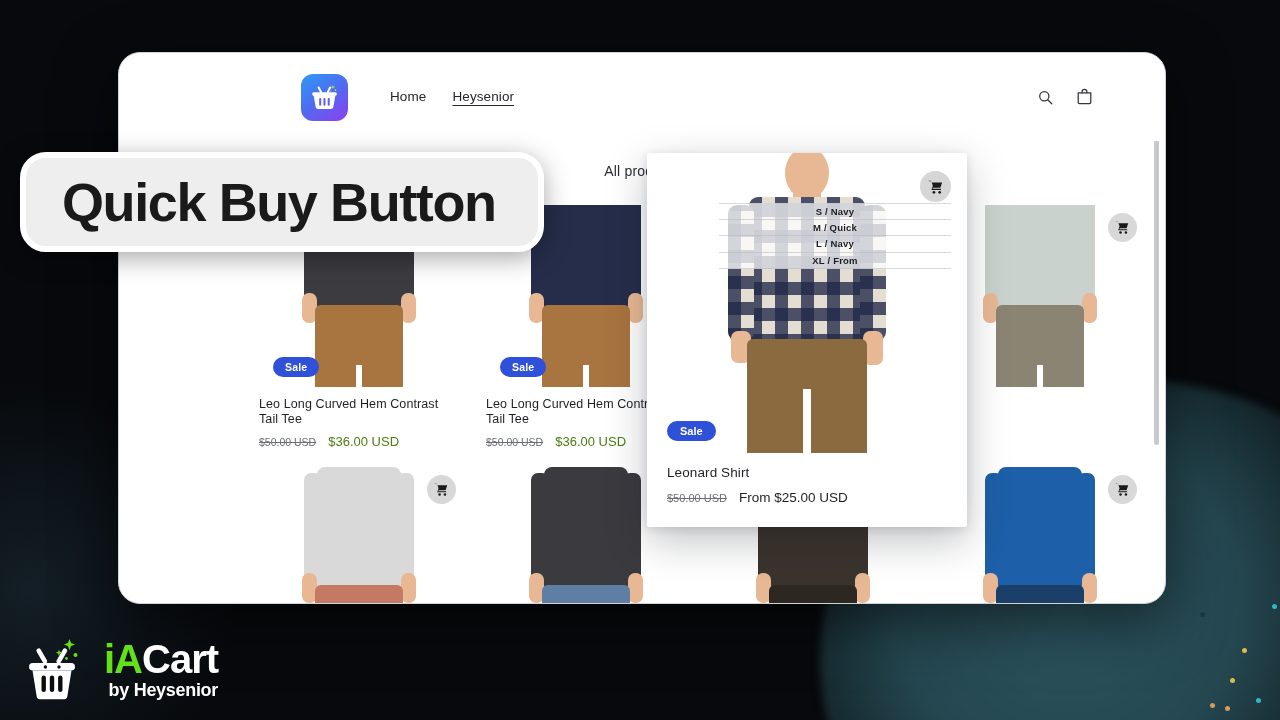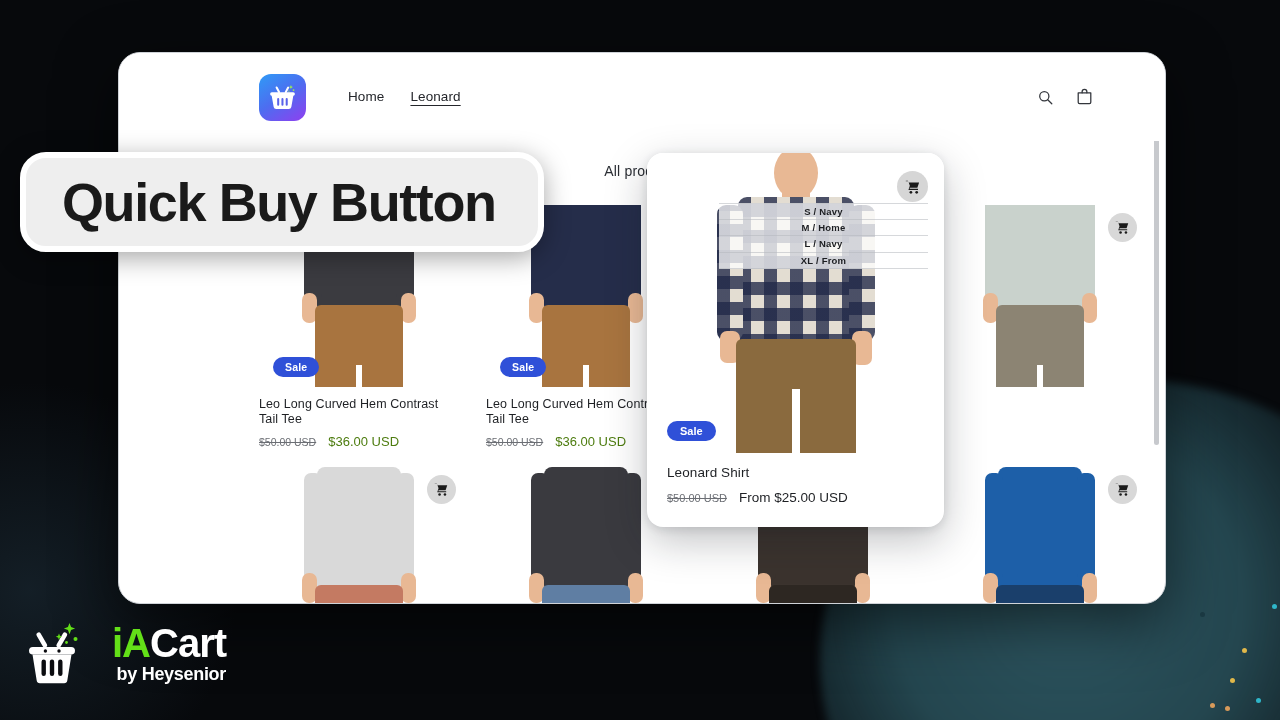--- a/index.html
+++ b/index.html
@@ -36,21 +36,21 @@
     box-shadow: 0 18px 60px rgba(0,0,0,.55);
     overflow: hidden;
   }
 
   
   #site-header {
     height: 88px;
     display: flex; align-items: center;
     padding: 0 72px 0 140px;
     background: #fff;
-    position: relative; z-index: 3;
+    position: relative; z-index: 3; margin-left: 42px;
   }
   #brand-logo {
     width: 47px; height: 47px; border-radius: 12px;
     background: linear-gradient(145deg, #2f9bf6 0%, #4d6df0 48%, #8f3ff0 100%);
     display: flex; align-items: center; justify-content: center;
     flex: none;
   }
   #brand-logo svg { width: 31px; height: 31px; }
 
   .nav-links { display: flex; align-items: center; gap: 26px; margin-left: 42px; }
@@ -120,22 +120,22 @@
   
   #page-scrollbar {
     position: absolute; right: 6px; top: 62px;
     width: 5px; height: 330px; border-radius: 3px;
     background: #c7c9cd;
   }
 
   
   #quickbuy-popup {
     position: absolute; left: 528px; top: 100px;
-    width: 297px; height: 374px;
-    background: #fff; border-radius: 16px;
+    width: 320px; height: 374px;
+    background: #fff; border-radius: 2px;
     box-shadow: 0 14px 42px rgba(20,24,32,.26), 0 2px 10px rgba(20,24,32,.12);
     z-index: 20; overflow: hidden;
   }
   #popup-media { position: relative; width: 100%; height: 300px; overflow: hidden; }
   #popup-photo { position: absolute; inset: 0; }
   #popup-quickbuy-btn {
     position: absolute; top: 18px; right: 16px;
     width: 31px; height: 31px; border-radius: 50%;
     background: #d6d6d6;
     display: flex; align-items: center; justify-content: center;
@@ -183,22 +183,22 @@
     z-index: 40;
     box-shadow: 0 6px 26px rgba(0,0,0,.35);
   }
   #title-card-text {
     font-size: 54px; font-weight: bold; color: #1a1a1a;
     letter-spacing: -1.4px; white-space: nowrap;
   }
 
   
   #brand-lockup {
-    position: absolute; left: 22px; top: 620px;
-    display: flex; align-items: center; gap: 16px;
+    position: absolute; left: 22px; top: 636px;
+    display: flex; align-items: center; gap: 8px;
     z-index: 40;
   }
   #brand-basket { width: 74px; height: 66px; flex: none; }
   #brand-wordmark { line-height: 1; }
   #brand-name { font-size: 40px; font-weight: bold; letter-spacing: -1px; }
   #brand-name .accent { color: #63e018; }
   #brand-name .plain { color: #ffffff; }
   #brand-sub {
     margin-top: 2px; text-align: right;
     font-size: 18px; font-weight: bold; color: #ffffff; letter-spacing: -.3px;
@@ -233,21 +233,21 @@
         <rect x="10.1" y="4.4" width="2.1" height="7.4" rx="1.05" fill="#fff" transform="rotate(-28 11 8)"></rect>
         <rect x="19.6" y="4.4" width="2.1" height="7.4" rx="1.05" fill="#fff" transform="rotate(28 20.6 8)"></rect>
         <path d="M24.7 3.1l.62 1.5 1.5.62-1.5.62-.62 1.5-.62-1.5-1.5-.62 1.5-.62z" fill="#9ff24a"></path>
         <circle cx="27.4" cy="8.3" r=".9" fill="#9ff24a"></circle>
         <circle cx="22.6" cy="9.4" r=".7" fill="#9ff24a"></circle>
       </svg>
     </div>
 
     <div class="nav-links">
       <div class="nav-link">Home</div>
-      <div class="nav-link active">Leonard</div>
+      <div class="nav-link active">Heysenior</div>
     </div>
 
     <div class="header-actions">
       <span>
         <svg width="17" height="17" viewBox="0 0 20 20" fill="none" stroke="#33363c" stroke-width="1.5">
           <circle cx="8.6" cy="8.6" r="5.4"></circle>
             <line x1="12.6" y1="12.6" x2="17.4" y2="17.4" stroke-linecap="round"></line>
         </svg>
       </span>
       <span>
@@ -462,21 +462,21 @@
       <div id="popup-quickbuy-btn">
         <svg viewBox="0 0 20 20" fill="#1a1a1a">
           <path d="M1 2.2h2.8l.75 2.1h13.1l-2.2 6.6H6.2l-.45 1.4h10.5v1.5H4.3l1.75-5.4-2-5.7H1z"></path>
           <circle cx="7.4" cy="16.6" r="1.7"></circle>
             <circle cx="14.6" cy="16.6" r="1.7"></circle>
         </svg>
       </div>
 
       <div id="variant-list">
           <div class="variant-option">S / Navy</div>
-          <div class="variant-option">M / Home</div>
+          <div class="variant-option">M / Quick</div>
           <div class="variant-option">L / Navy</div>
           <div class="variant-option">XL / From</div>
         </div>
 
       <div id="popup-sale-badge">Sale</div>
     </div>
 
     <div id="popup-info">
       <div id="popup-title">Leonard Shirt</div>
       <div id="popup-price-row">

